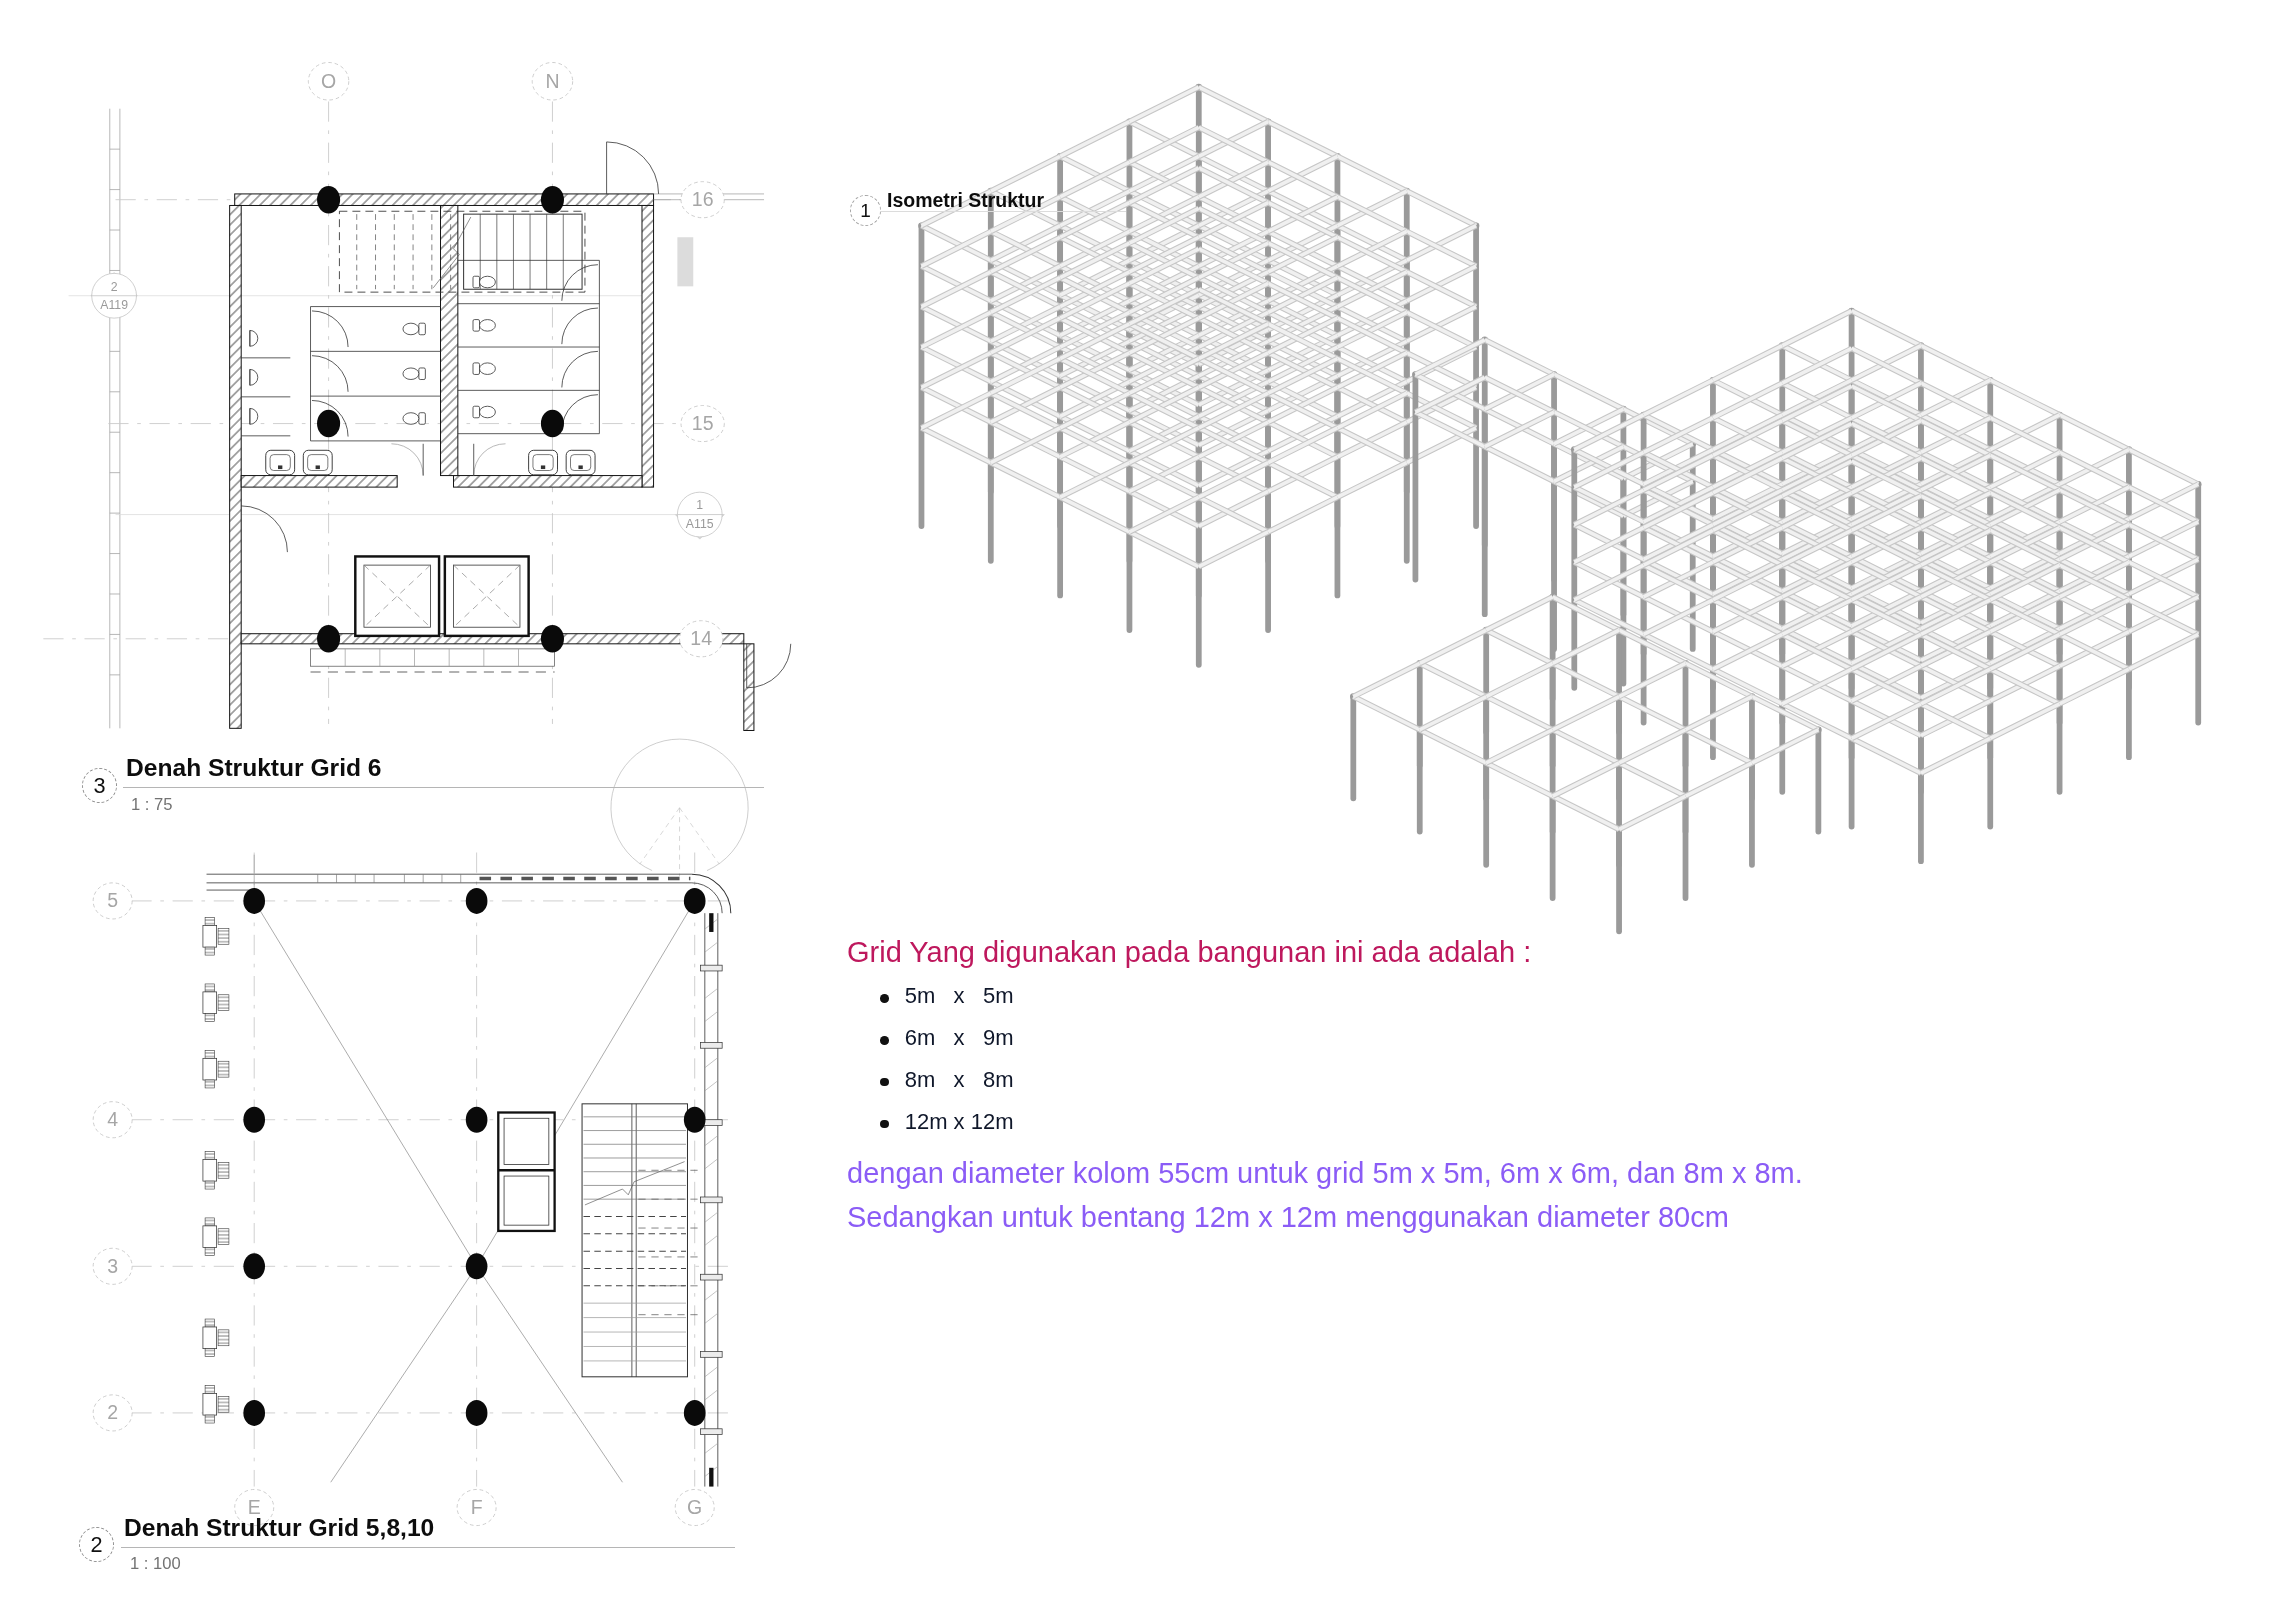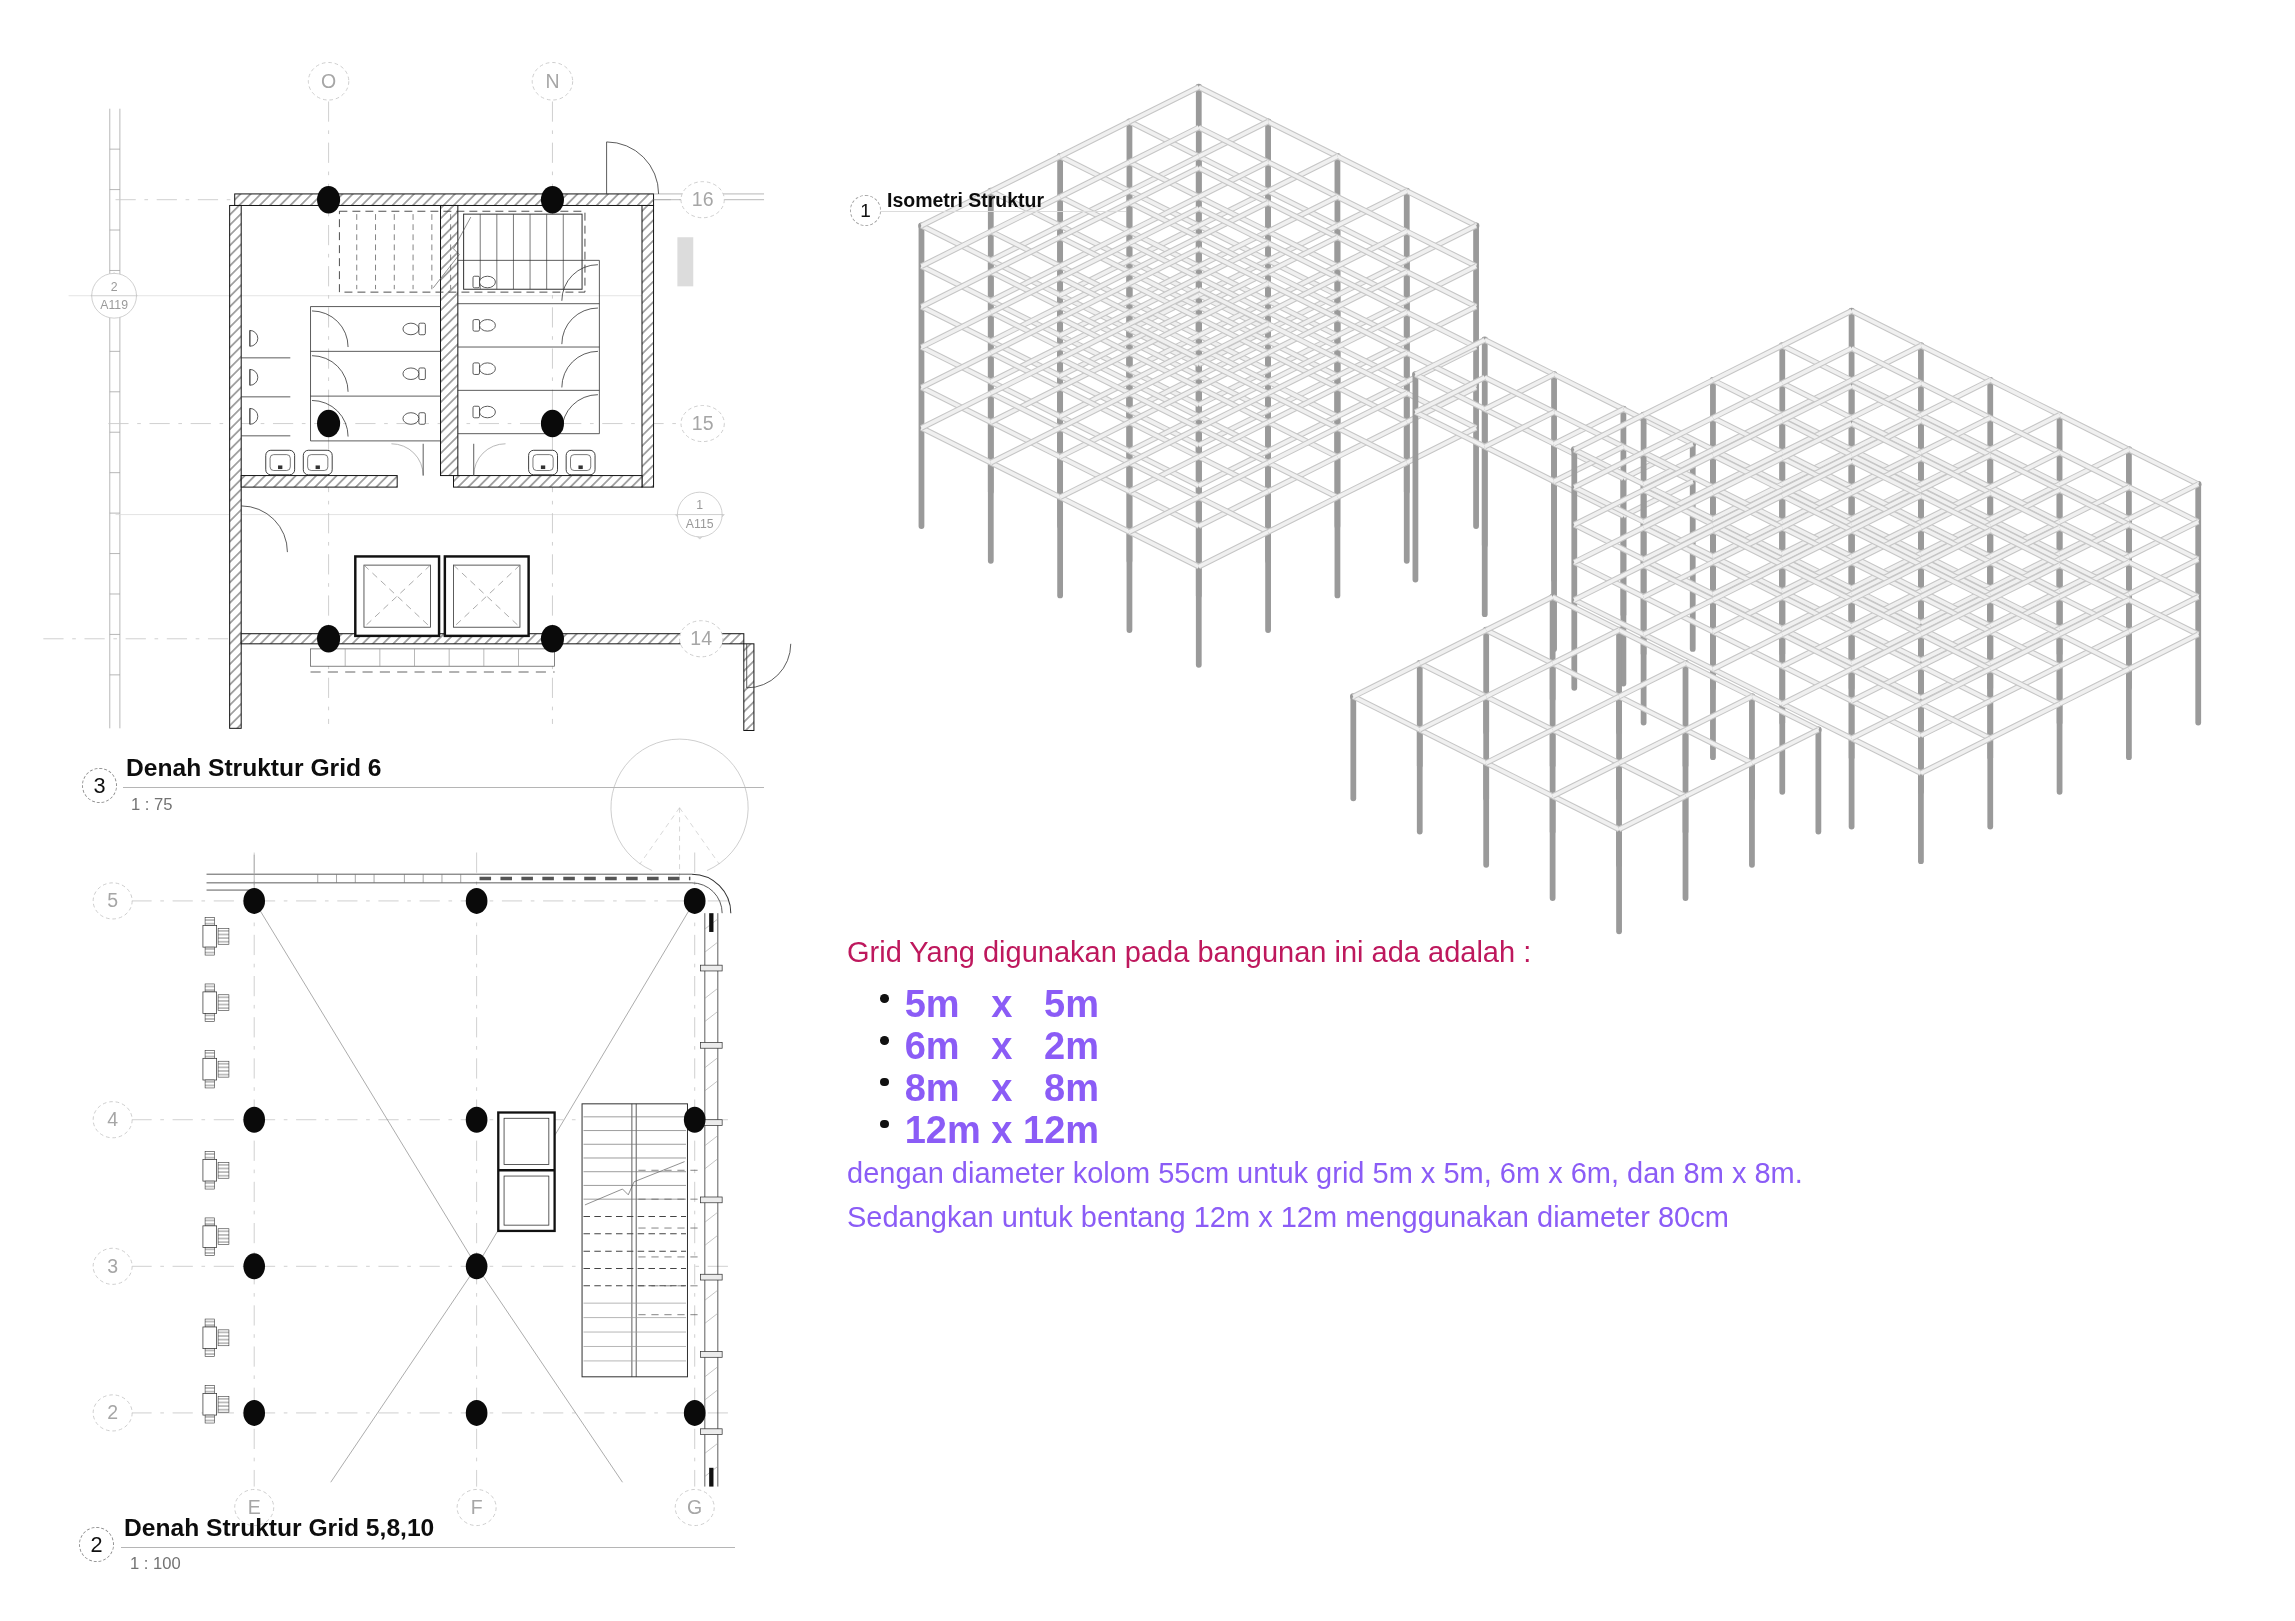--- a/index.html
+++ b/index.html
@@ -14,21 +14,21 @@
   .callout.small{width:29px;height:29px;font-size:19px;border-color:#a5a5a5;}
   .view-title{position:absolute;font-size:24.6px;color:#0d0d0d;white-space:nowrap;font-weight:bold;}
   .title-rule{position:absolute;height:1.1px;background:#b5b5b5;}
   .view-scale{position:absolute;font-size:16.6px;color:#737373;white-space:nowrap;}
 
   
   .notes{position:absolute;left:847px;top:936px;width:1112px;}
   .notes-heading{font-size:29px;color:#be185d;margin-bottom:14.4px;}
   .bullet-row{display:flex;align-items:flex-start;margin:0 0 14.4px 33px;height:27.4px;}
   .bullet-dot{width:8.7px;height:8.7px;border-radius:50%;background:#111;margin:10.8px 16px 0 0;flex:0 0 auto;}
-  .bullet-text{font-size:38px;color:#8b5cf6;white-space:pre-wrap;font-weight:bold;}
+  .bullet-text{font-size:22px;color:#0f172a;white-space:pre-wrap;}
   .notes-paragraph{font-size:29px;color:#8b5cf6;width:972px;line-height:1.55;margin-top:10px;}
 
   
   .gridline{stroke:#c9c9c9;stroke-width:1.2;stroke-dasharray:28 12 5 12;fill:none;}
   .bub-circle{fill:#fff;stroke:#c6c6c6;stroke-width:1.2;stroke-dasharray:5 4;}
   .bub-text{font-size:27px;fill:#a6a6a6;text-anchor:middle;}
   .wall{fill:url(#hatch);stroke:#151515;stroke-width:1.4;}
   .thin{stroke:#333;stroke-width:1.1;fill:none;}
   .thin-light{stroke:#9c9c9c;stroke-width:1;fill:none;}
   .faint{stroke:#d9d9d9;stroke-width:1;fill:none;}
@@ -1699,21 +1699,21 @@
 <div class="title-rule" style="left:880px;top:211px;width:246px;background:#dcdcdc;"></div>
 
 <div class="notes">
   <div class="notes-heading">Grid Yang digunakan pada bangunan ini ada adalah :</div>
   <div class="bullet-row">
     <span class="bullet-dot"></span>
     <span class="bullet-text">5m   x   5m</span>
   </div>
   <div class="bullet-row">
     <span class="bullet-dot"></span>
-    <span class="bullet-text">6m   x   2m</span>
+    <span class="bullet-text">6m   x   9m</span>
   </div>
   <div class="bullet-row">
     <span class="bullet-dot"></span>
     <span class="bullet-text">8m   x   8m</span>
   </div>
   <div class="bullet-row">
     <span class="bullet-dot"></span>
     <span class="bullet-text">12m x 12m</span>
   </div>
   <div class="notes-paragraph">dengan diameter kolom 55cm untuk grid 5m x 5m, 6m x 6m, dan 8m x 8m. Sedangkan untuk bentang 12m x 12m menggunakan diameter 80cm</div>

